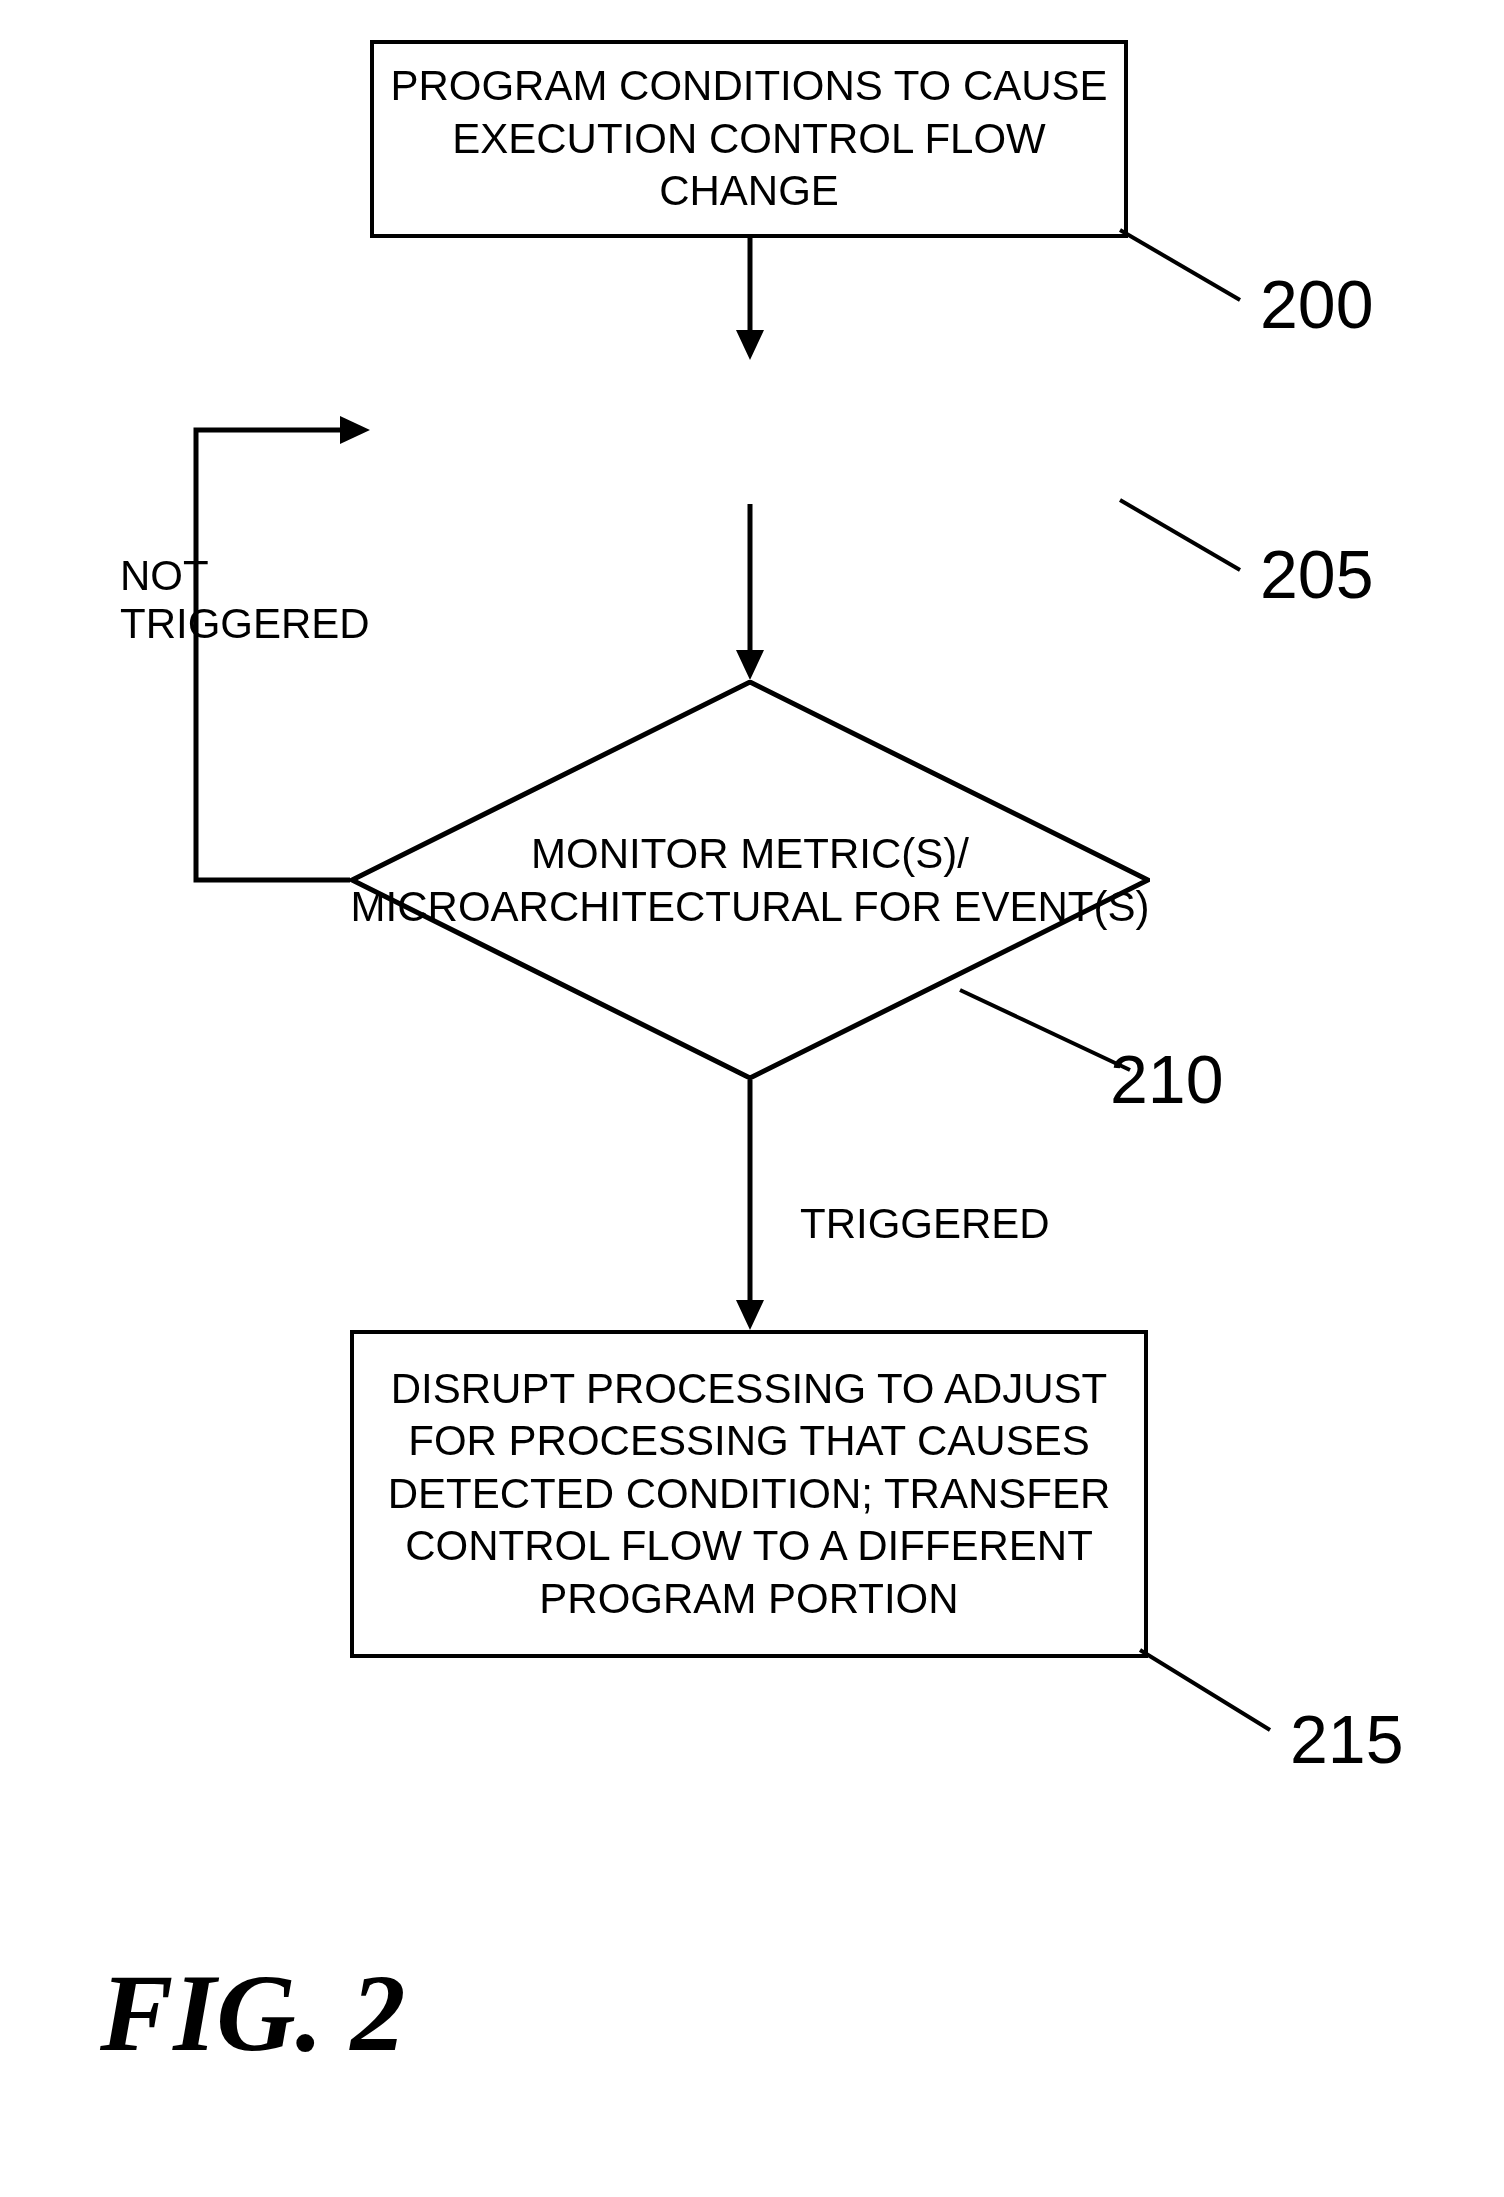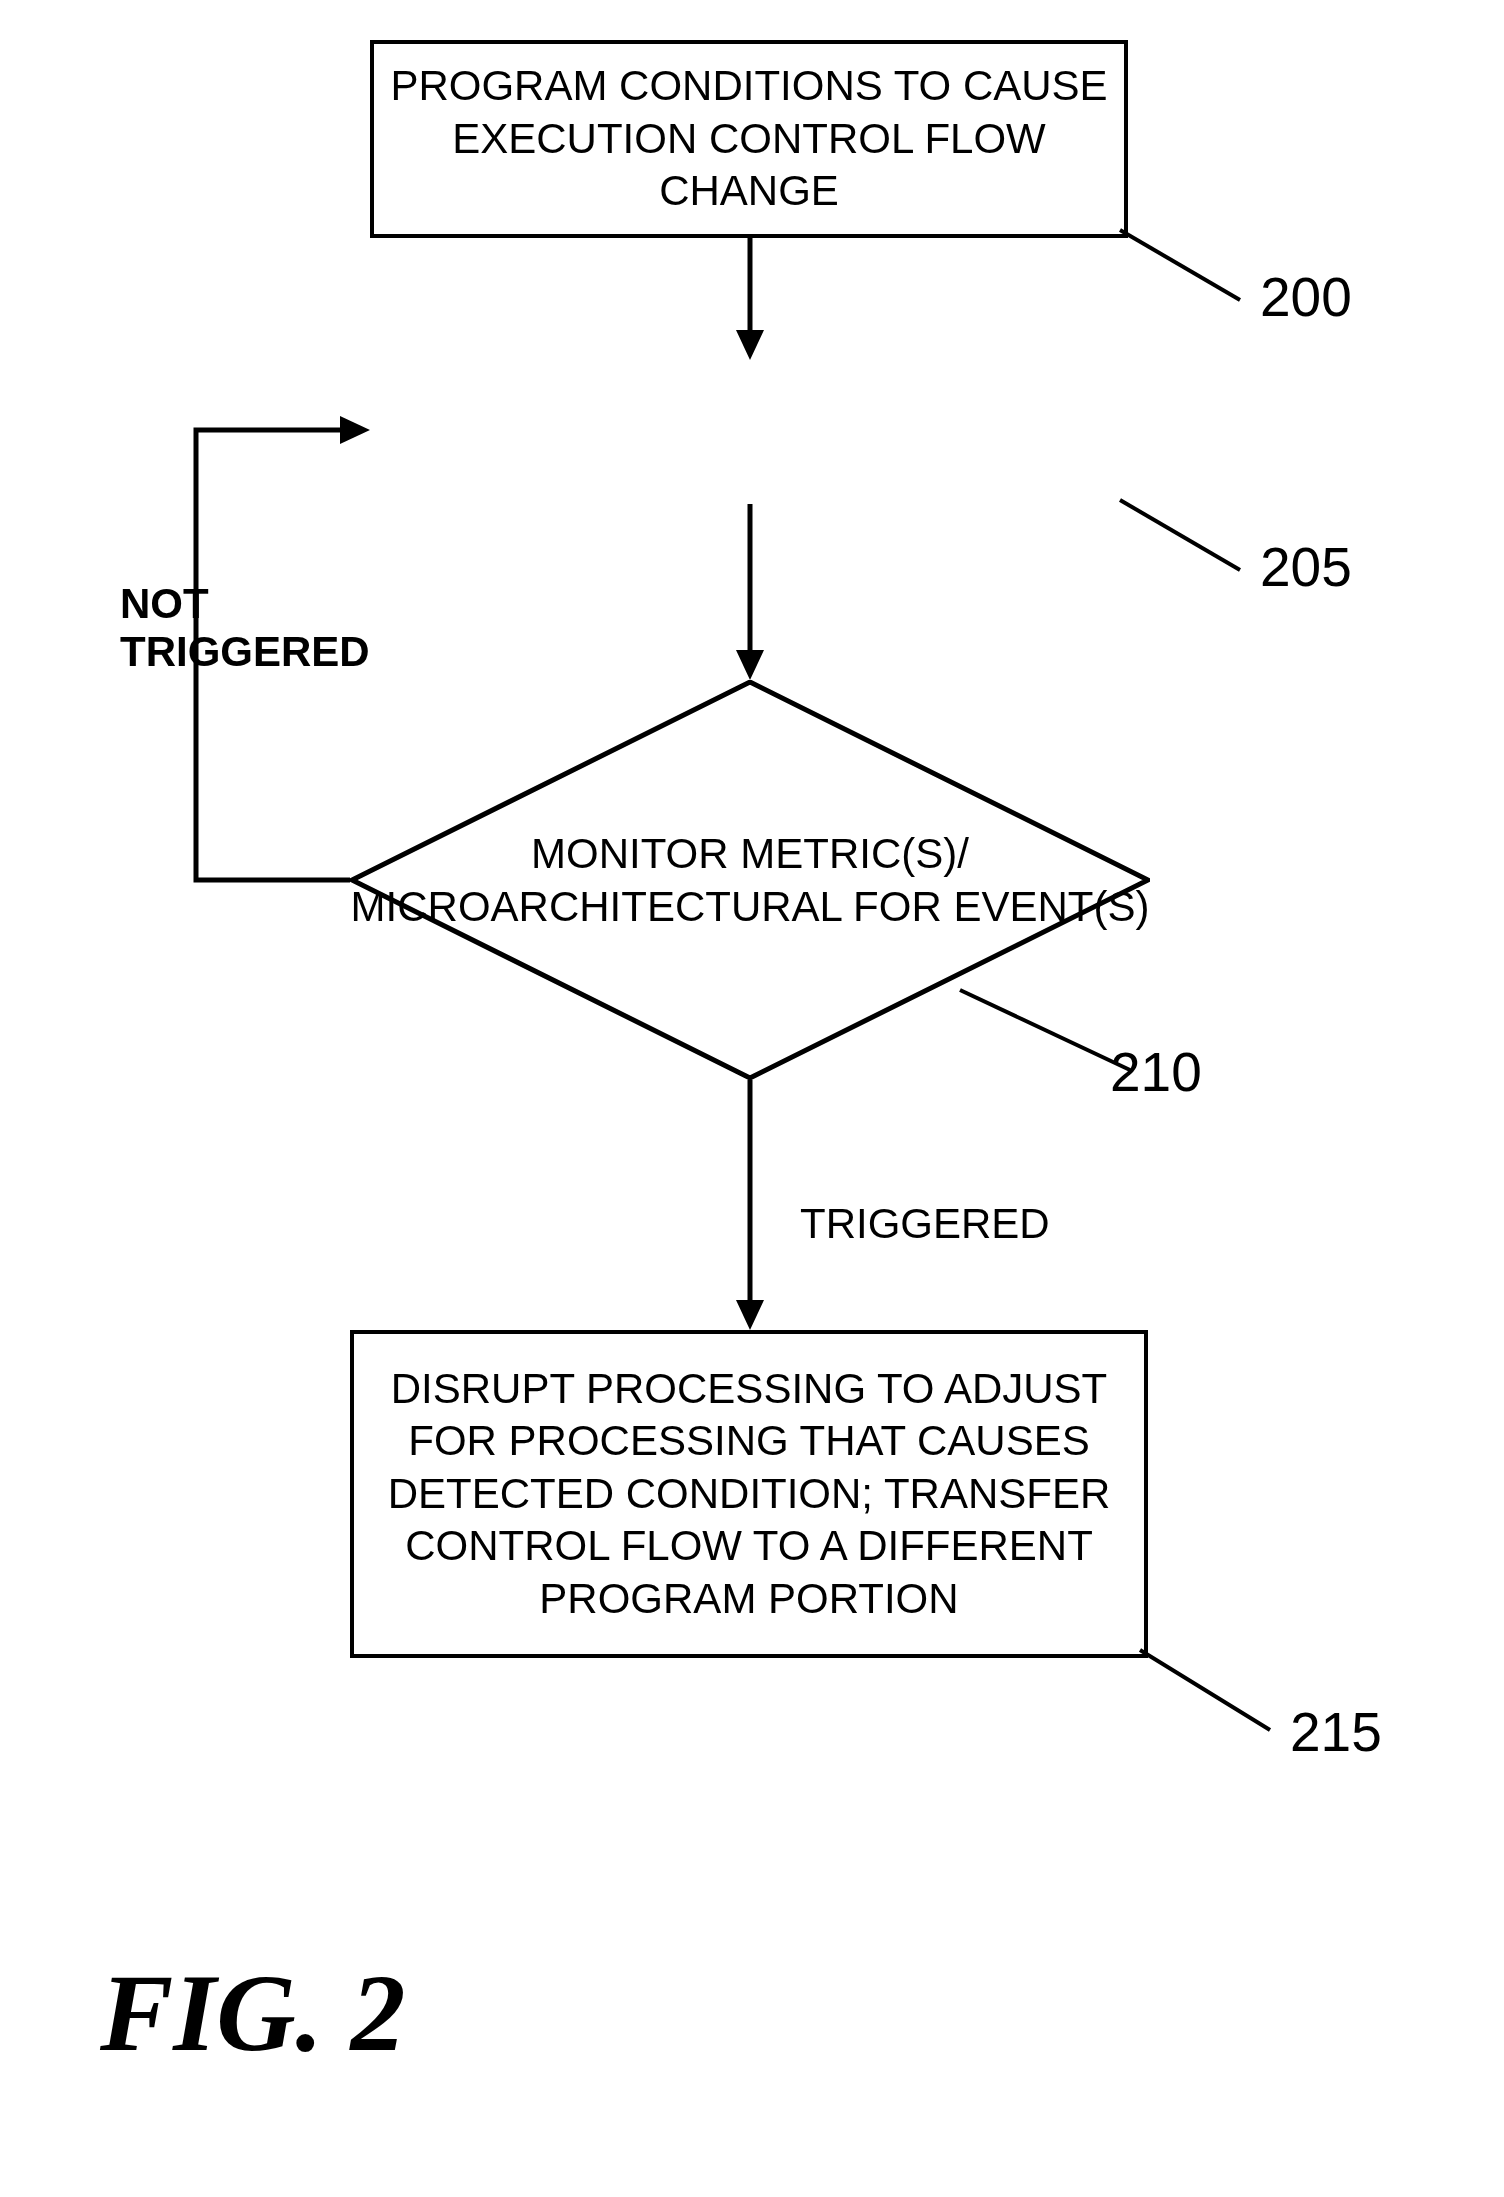--- a/index.html
+++ b/index.html
@@ -2,21 +2,21 @@
 <html><head>
 <meta charset="utf-8">
 <style>
   html,body{margin:0;padding:0;background:#fff;}
   .page{width:1338px;height:2197px;position:relative;font-family:Arial,Helvetica,sans-serif;}
   .box{position:absolute;border:4px solid #000;background:#fff;display:flex;align-items:center;justify-content:center;text-align:center;}
   .box span{white-space:pre-line;font-size:42px;line-height:1.25;}
   .diamond{position:absolute;}
   .diamond svg{display:block;}
   .diamond .dtxt{position:absolute;left:0;right:0;top:50%;transform:translateY(-50%);text-align:center;font-size:42px;line-height:1.25;}
-  .callout{position:absolute;font-size:55px;}
+  .callout{position:absolute;font-size:68px;}
   .label{position:absolute;font-size:42px;white-space:pre-line;text-align:left;}
   .figcaption{position:absolute;font-style:italic;font-family:"Times New Roman",Times,serif;font-weight:600;font-size:110px;}
   svg.connector{position:absolute;overflow:visible;}
 </style>
 </head>
 <body>
 
 <div class="page">
 
   <div class="box" style="left:370px;top:40px;width:750px;height:190px;">
@@ -58,21 +58,21 @@
   <svg class="connector" style="left:960px;top:990px;" width="180" height="90">
     <line x1="0" y1="0" x2="170" y2="80" stroke="#000" stroke-width="4"></line>
   </svg>
   <div class="callout" style="left:1110px;top:1040px;">210</div>
 
   <svg class="connector" style="left:180px;top:414px;" width="200" height="476">
 
     <polyline points="170,466 16,466 16,16 170,16" fill="none" stroke="#000" stroke-width="5"></polyline>
     <polygon points="190,16 160,2 160,30" fill="#000"></polygon>
   </svg>
-  <div class="label" style="left:120px;top:580px;font-weight:bold;">NOT
+  <div class="label" style="left:120px;top:552px;">NOT
 TRIGGERED</div>
 
   <svg class="connector" style="left:734px;top:1080px;" width="32" height="250">
     <line x1="16" y1="0" x2="16" y2="230" stroke="#000" stroke-width="5"></line>
     <polygon points="16,250 2,220 30,220" fill="#000"></polygon>
   </svg>
   <div class="label" style="left:800px;top:1200px;">TRIGGERED</div>
 
   <div class="box" style="left:350px;top:1330px;width:790px;height:320px;">
     <span>DISRUPT PROCESSING TO ADJUST

